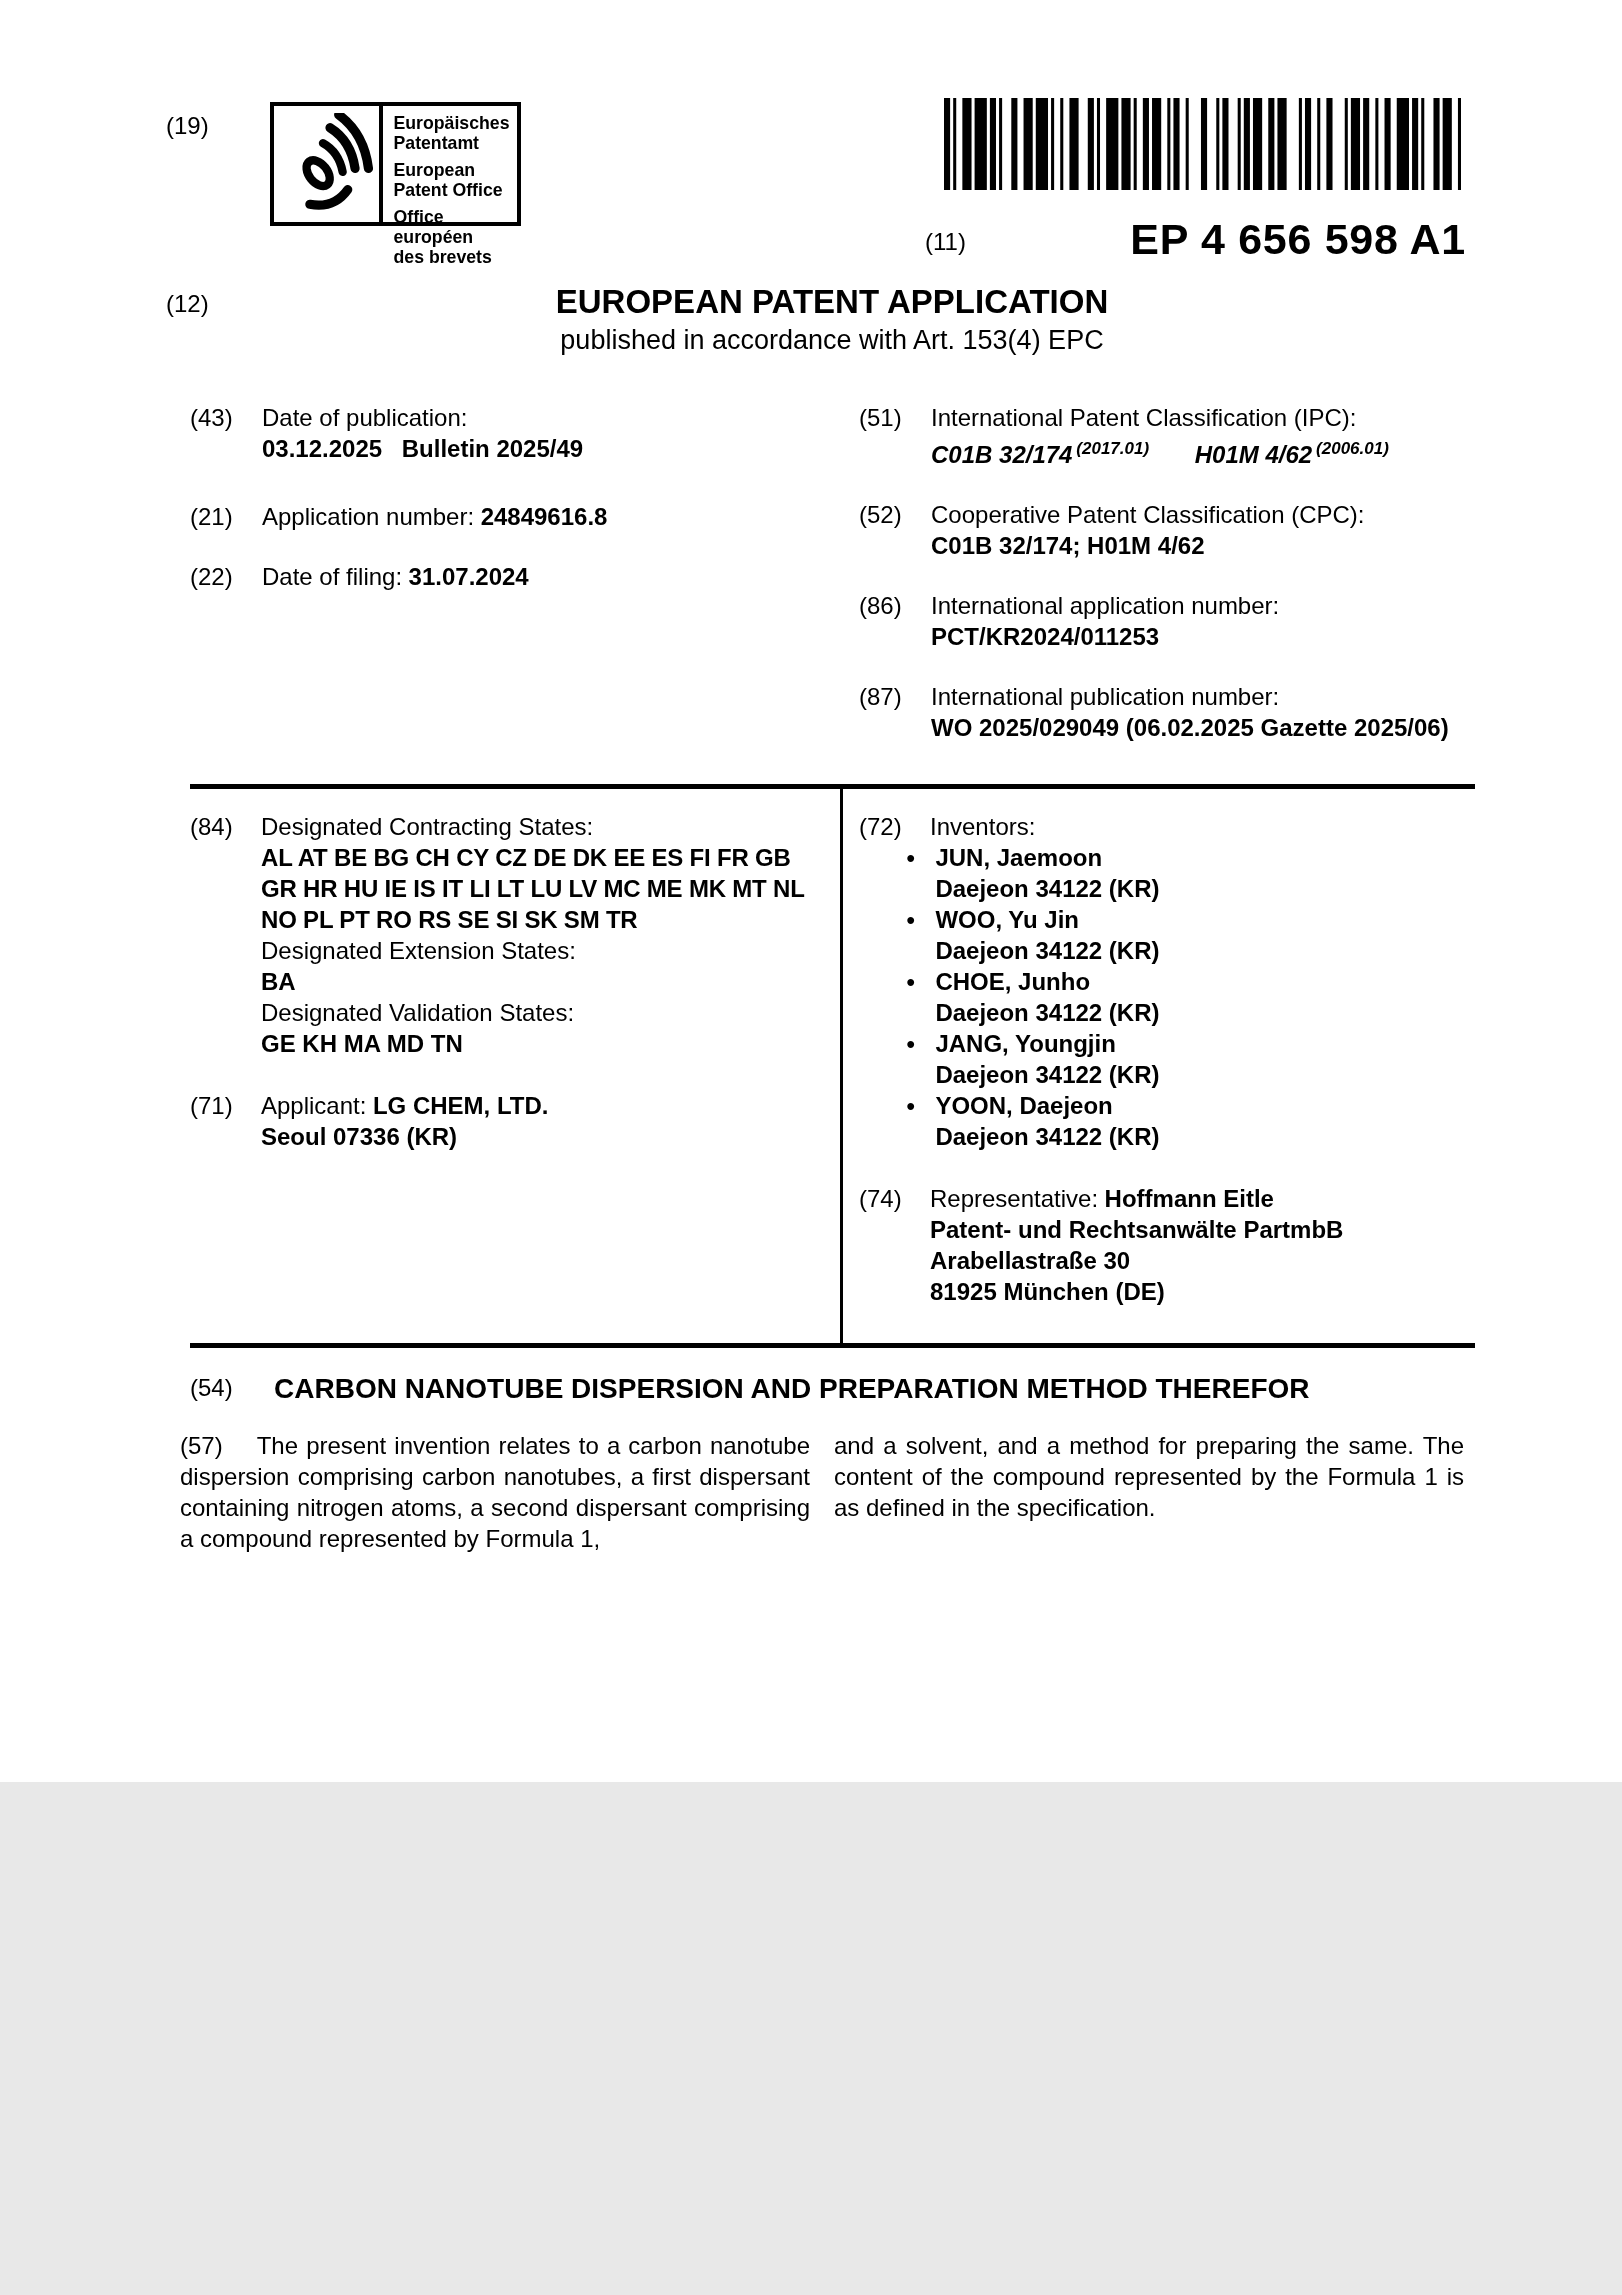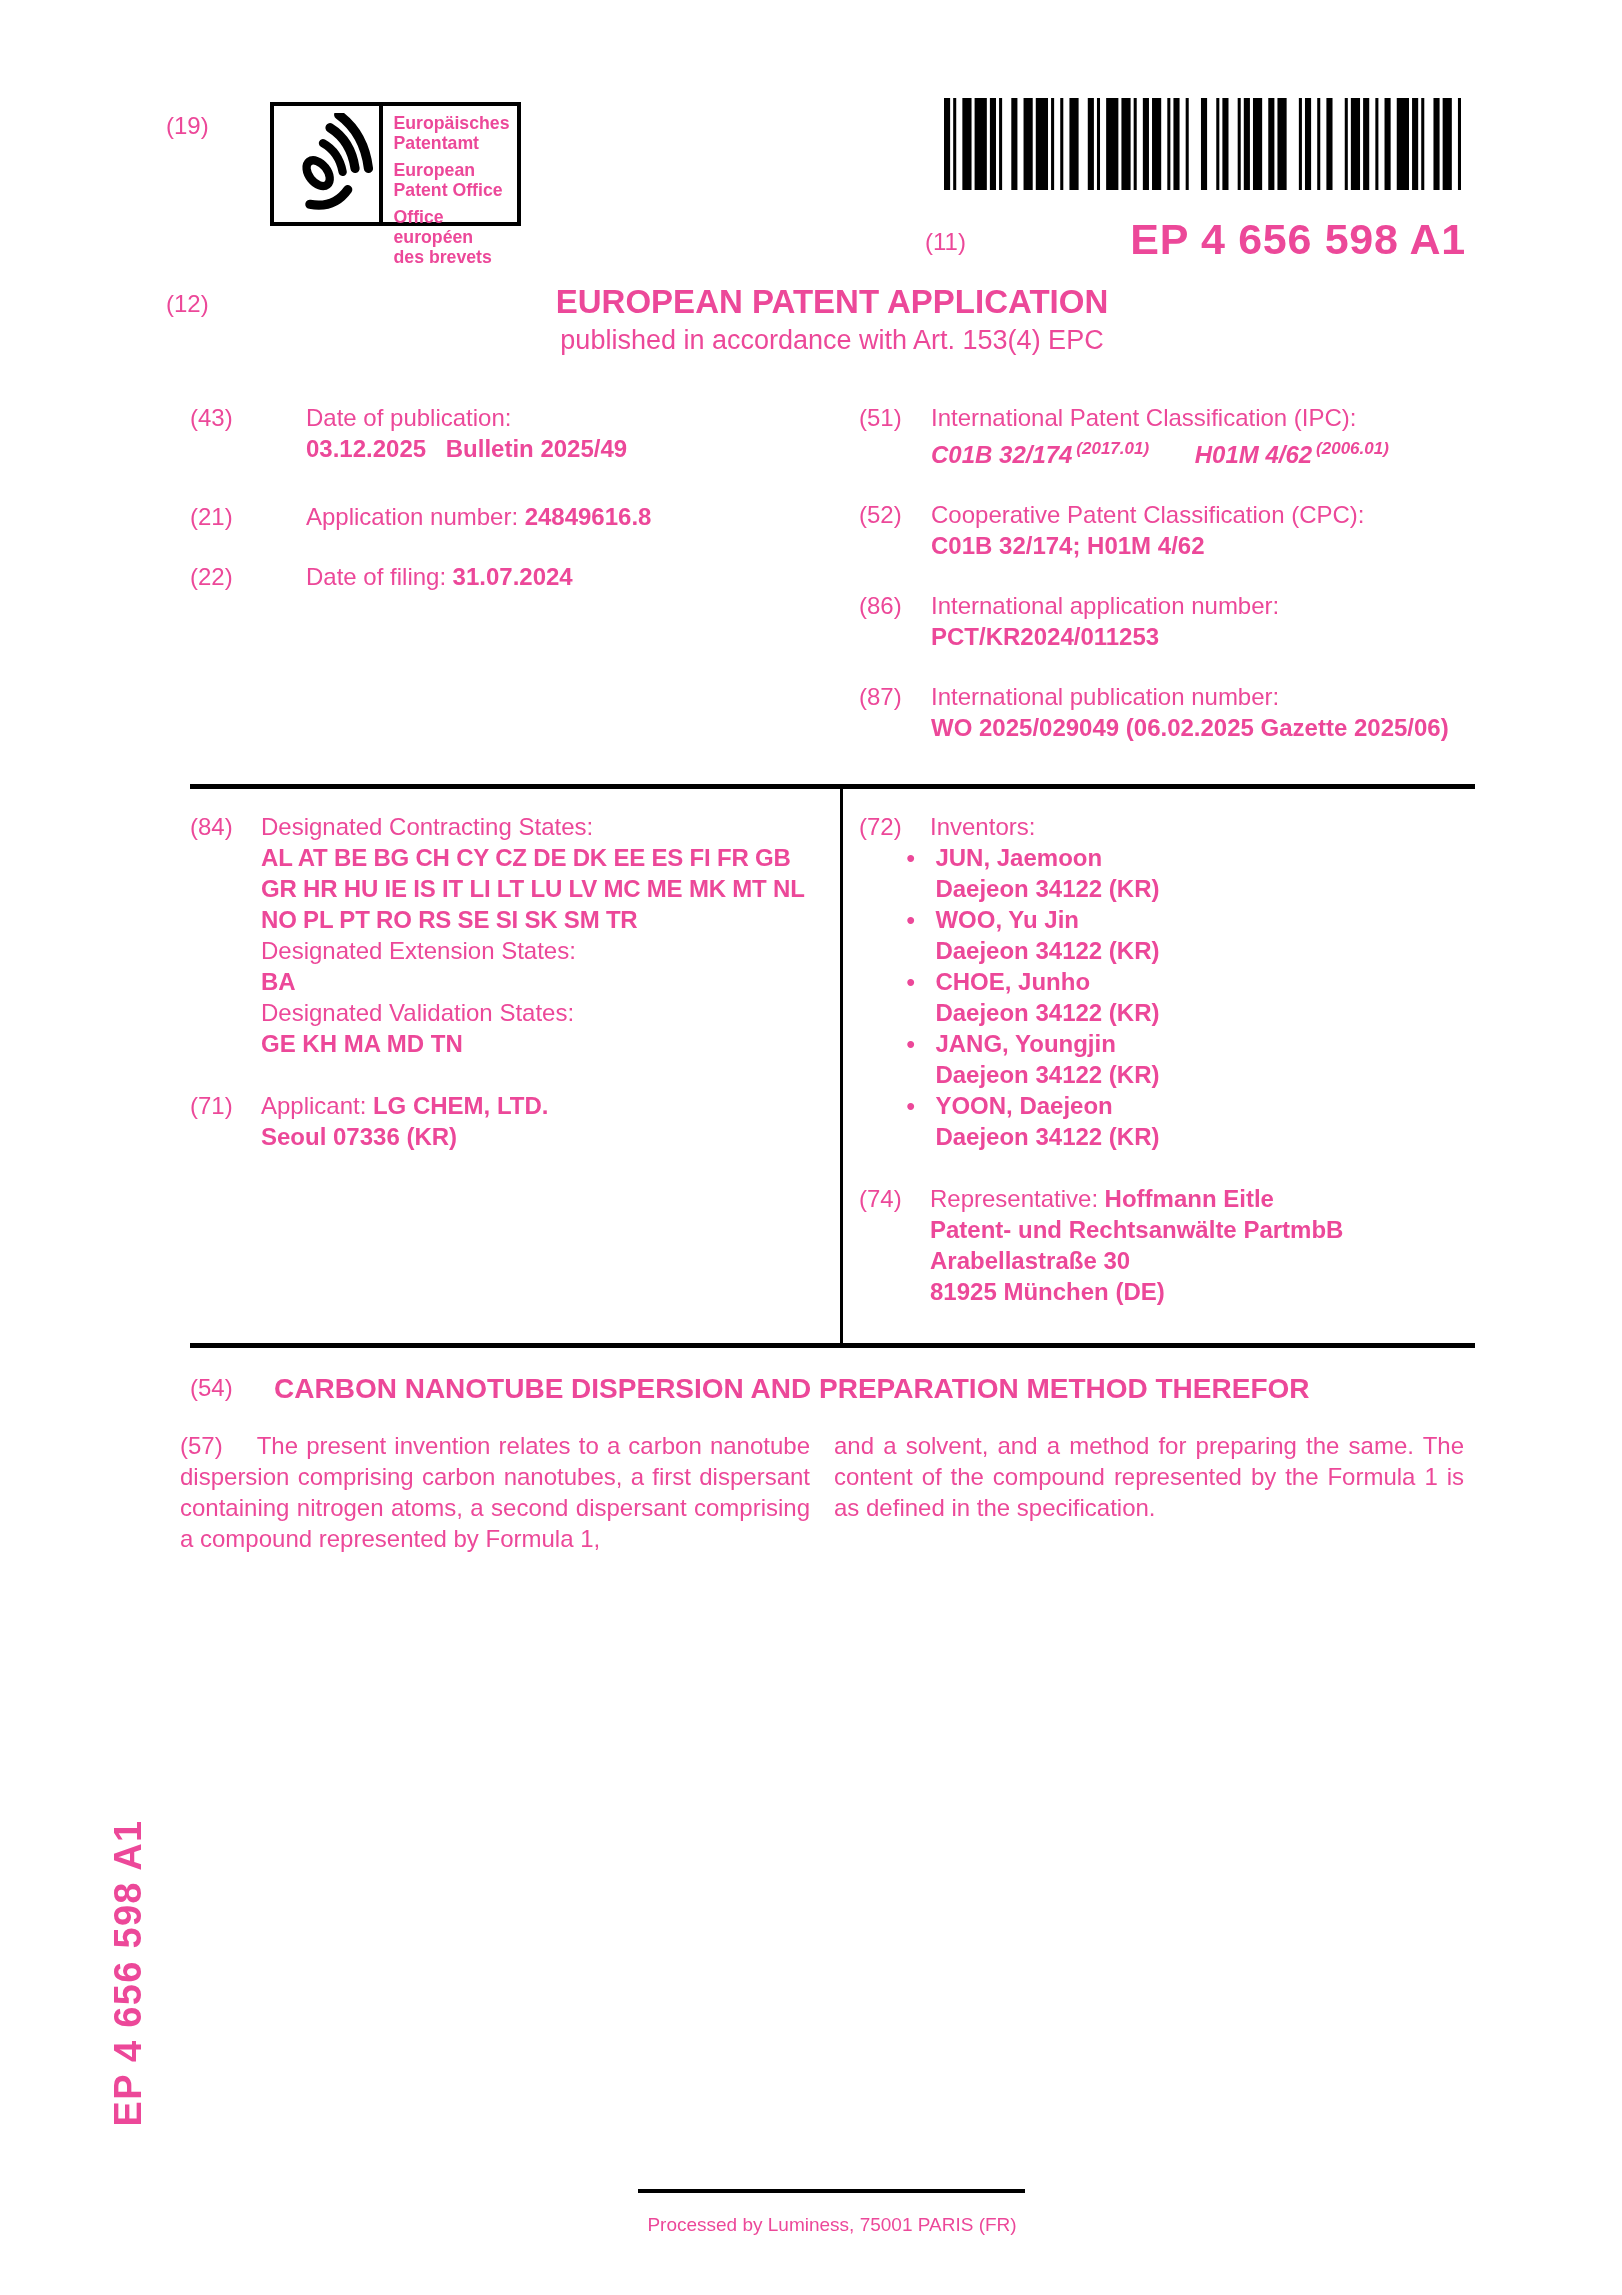--- a/index.html
+++ b/index.html
@@ -1,20 +1,20 @@
 <!DOCTYPE html>
 <html style="font-size:10.5px"><head>
 <meta charset="utf-8">
 <style>
   html,body{margin:0;padding:0;background:#e8e8e8;}
   .page{
     position:relative;
-    width:1623px;height:2295px;
+    width:1623px;height:1782px;
     background:#ffffff;
-    color:#ec4899;
+    color:#000000;
     font-family:"Liberation Sans","DejaVu Sans",sans-serif;
     font-size:24px;line-height:31px;
     overflow:hidden;
   }
   .b{font-weight:700;}
   .preline{white-space:pre-line;}
   .nowrap{white-space:nowrap;}
   .inid{flex:0 0 72px;}
   
   .inid19{position:absolute;left:166px;top:110px;}
@@ -27,21 +27,21 @@
   .pubnum{position:absolute;right:157px;top:216px;font-size:43px;line-height:46px;font-weight:700;letter-spacing:0.7px;}
   .inid12{position:absolute;left:166px;top:288px;}
   .titleblock{position:absolute;left:190px;top:283px;width:1284px;text-align:center;}
   .doctitle{font-size:33px;line-height:38px;font-weight:700;}
   .docsub{font-size:27px;line-height:33px;margin-top:2.6px;}
   
   .biblio{position:absolute;left:190px;top:402px;width:1284px;display:flex;}
   .bcol-left{width:643px;flex:0 0 643px;}
   .bcol-right{flex:1;margin-left:26px;}
   .field{display:flex;}
-  .bcol-left .field{margin-bottom:37px;gap:44px;}
+  .bcol-left .field{margin-bottom:37px;}
   .bcol-left .field.one{margin-bottom:29.4px;}
   .bcol-right .field{margin-bottom:29px;}
   .fbody{flex:1;}
   .ipc-line{white-space:nowrap;}
   .ipc-entry{margin-right:39px;}
   .ipc-cls{font-weight:700;font-style:italic;}
   .ipc-ver{font-size:17px;font-style:italic;font-weight:600;vertical-align:9.2px;margin-left:3.9px;}
   
   .rule{position:absolute;left:190px;width:1285px;height:5.2px;background:#000;}
   .rule1{top:784px;}

